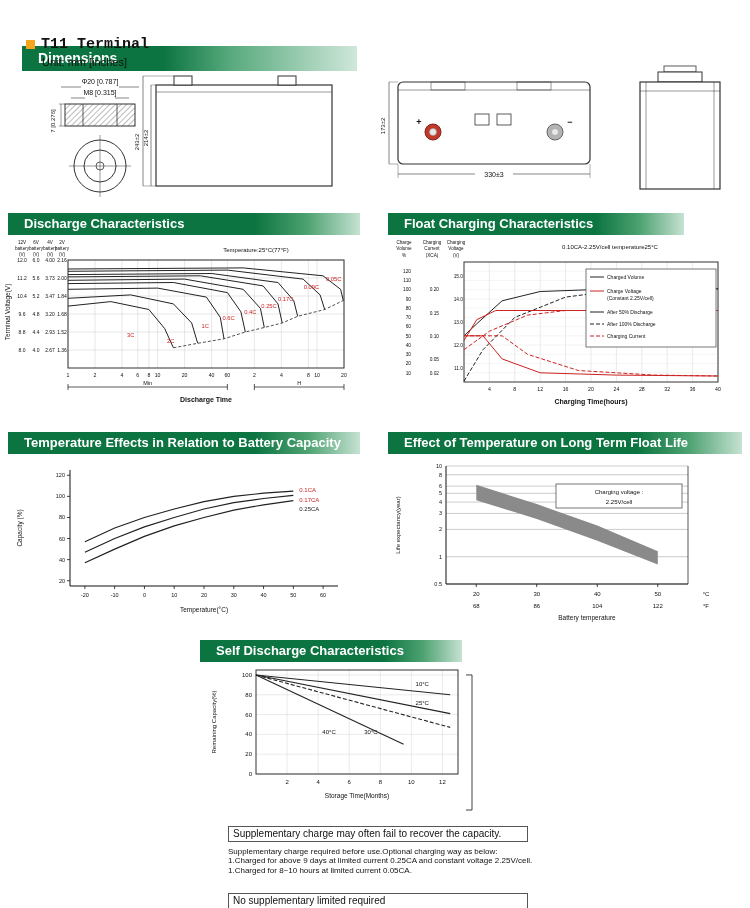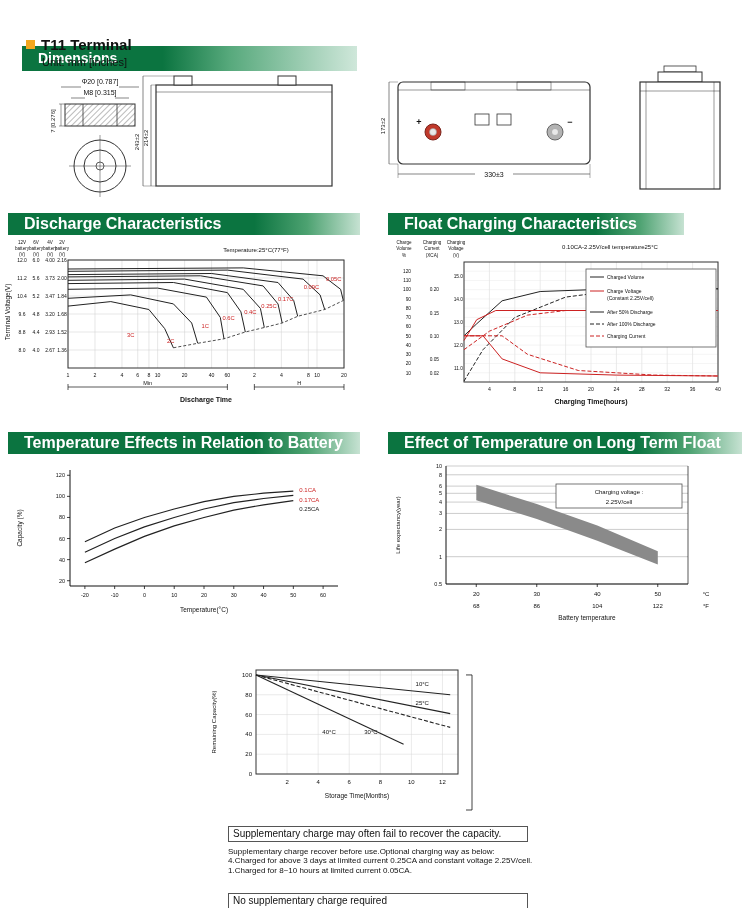--- a/index.html
+++ b/index.html
@@ -1,23 +1,23 @@
 <!DOCTYPE html>
 <html><head>
 <meta charset="utf-8">
 <style>
   * { margin:0; padding:0; box-sizing:border-box; }
   body { background:#ffffff; font-family:"Liberation Sans", sans-serif; }
   .page { position:relative; width:750px; height:908px; background:#ffffff; overflow:hidden; }
-  .banner { position:absolute; height:22px; color:#fff; font-weight:bold; font-size:16px;
+  .banner { position:absolute; height:22px; color:#fff; font-weight:bold; font-size:13px;
             line-height:22px; padding-left:16px;
             background:linear-gradient(90deg,#0b7440 0%,#0b7440 70%,#4da271 85%,#c6e2d2 100%); }
   .banner-top { height:25px; font-size:14px; line-height:25px;
             background:linear-gradient(90deg,#0b7440 0%,#0b7440 42%,#57a97c 62%,#cfe7da 100%);margin-top:41px; }
-  .t11 { position:absolute; left:26px; top:36px; display:flex; align-items:center; gap:6px; }
+  .t11 { position:absolute; left:26px; top:36px; display:flex; align-items:center; gap:6px;font-family:Liberation Mono, monospace; }
   .bullet { width:9px; height:9px; background:#f2a71f; display:inline-block; }
   .t11-label { font-size:15px; font-weight:bold; color:#111; }
   .unit { position:absolute; left:42px; top:56px; font-size:11px; color:#111; }
   svg { position:absolute; }
   .notebox { position:absolute; border:1px solid #555; font-size:10px; line-height:9.5px; padding:2px 4px; color:#111;margin-top:8px; }
   .notepara { position:absolute; font-size:8px; line-height:9.3px; color:#111; }
 </style>
 </head>
 <body>
 
@@ -388,20 +388,23 @@
       <text x="209.25" y="154" font-size="6" fill="#111" text-anchor="middle">104</text>
       <line x1="269.75" y1="130" x2="269.75" y2="133" stroke="#111" stroke-width="0.8"></line>
       <text x="269.75" y="142" font-size="6" fill="#111" text-anchor="middle">50</text>
       <text x="269.75" y="154" font-size="6" fill="#111" text-anchor="middle">122</text>
       <text x="318" y="142" font-size="6" fill="#111" text-anchor="middle">°C</text>
       <text x="318" y="154" font-size="6" fill="#111" text-anchor="middle">°F</text>
       <text x="199" y="166" font-size="6.5" fill="#111" text-anchor="middle">Battery temperature</text>
       <text x="12" y="71" font-size="6" fill="#111" text-anchor="middle" transform="rotate(-90 12 71)">Life expectancy(year)</text>
     </svg>
 
+  <div class="banner" style="left:200px;top:640px;width:262px">
+    <span>Self Discharge Characteristics</span>
+  </div>
 
   <svg id="chart-self" style="left:206px;top:656px" width="330" height="158">
       <line x1="81.07692307692308" y1="14" x2="81.07692307692308" y2="118" stroke="#d5d5d5" stroke-width="0.5"></line>
       <text x="81.07692307692308" y="128" font-size="6" fill="#111" text-anchor="middle">2</text>
       <line x1="112.15384615384616" y1="14" x2="112.15384615384616" y2="118" stroke="#d5d5d5" stroke-width="0.5"></line>
       <text x="112.15384615384616" y="128" font-size="6" fill="#111" text-anchor="middle">4</text>
       <line x1="143.23076923076923" y1="14" x2="143.23076923076923" y2="118" stroke="#d5d5d5" stroke-width="0.5"></line>
       <text x="143.23076923076923" y="128" font-size="6" fill="#111" text-anchor="middle">6</text>
       <line x1="174.30769230769232" y1="14" x2="174.30769230769232" y2="118" stroke="#d5d5d5" stroke-width="0.5"></line>
       <text x="174.30769230769232" y="128" font-size="6" fill="#111" text-anchor="middle">8</text>
@@ -435,22 +438,22 @@
       <line x1="266" y1="18.952380952380963" x2="266" y2="154" stroke="#111" stroke-width="0.8"></line>
       <line x1="260" y1="18.952380952380963" x2="266" y2="18.952380952380963" stroke="#111" stroke-width="0.8"></line>
       <line x1="260" y1="154" x2="266" y2="154" stroke="#111" stroke-width="0.8"></line>
     </svg>
 
   <div class="notebox" style="left:228px;top:818px;width:300px">
     <div>Supplementary charge may often  fail to recover  the capacity.</div>
   </div>
 
   <div class="notepara" style="left:228px;top:847px;width:314px">
-    <div>Supplementary charge recover before use.Optional charging way as below:</div>
-    <div>4.Charged for above 3 days at  limited  current  0.25CA and constant voltage 2.25V/cell.</div>
+    <div>Supplementary charge required before use.Optional charging way as below:</div>
+    <div>1.Charged for above 9 days at  limited  current  0.25CA and constant voltage 2.25V/cell.</div>
     <div>1.Charged for 8~10 hours at limited current 0.05CA.</div>
   </div>
 
   <div class="notebox" style="left:228px;top:885px;width:300px">
-    <div>No supplementary charge required</div>
+    <div>No supplementary limited required</div>
   </div>
 
 </div>
 
 </body></html>

